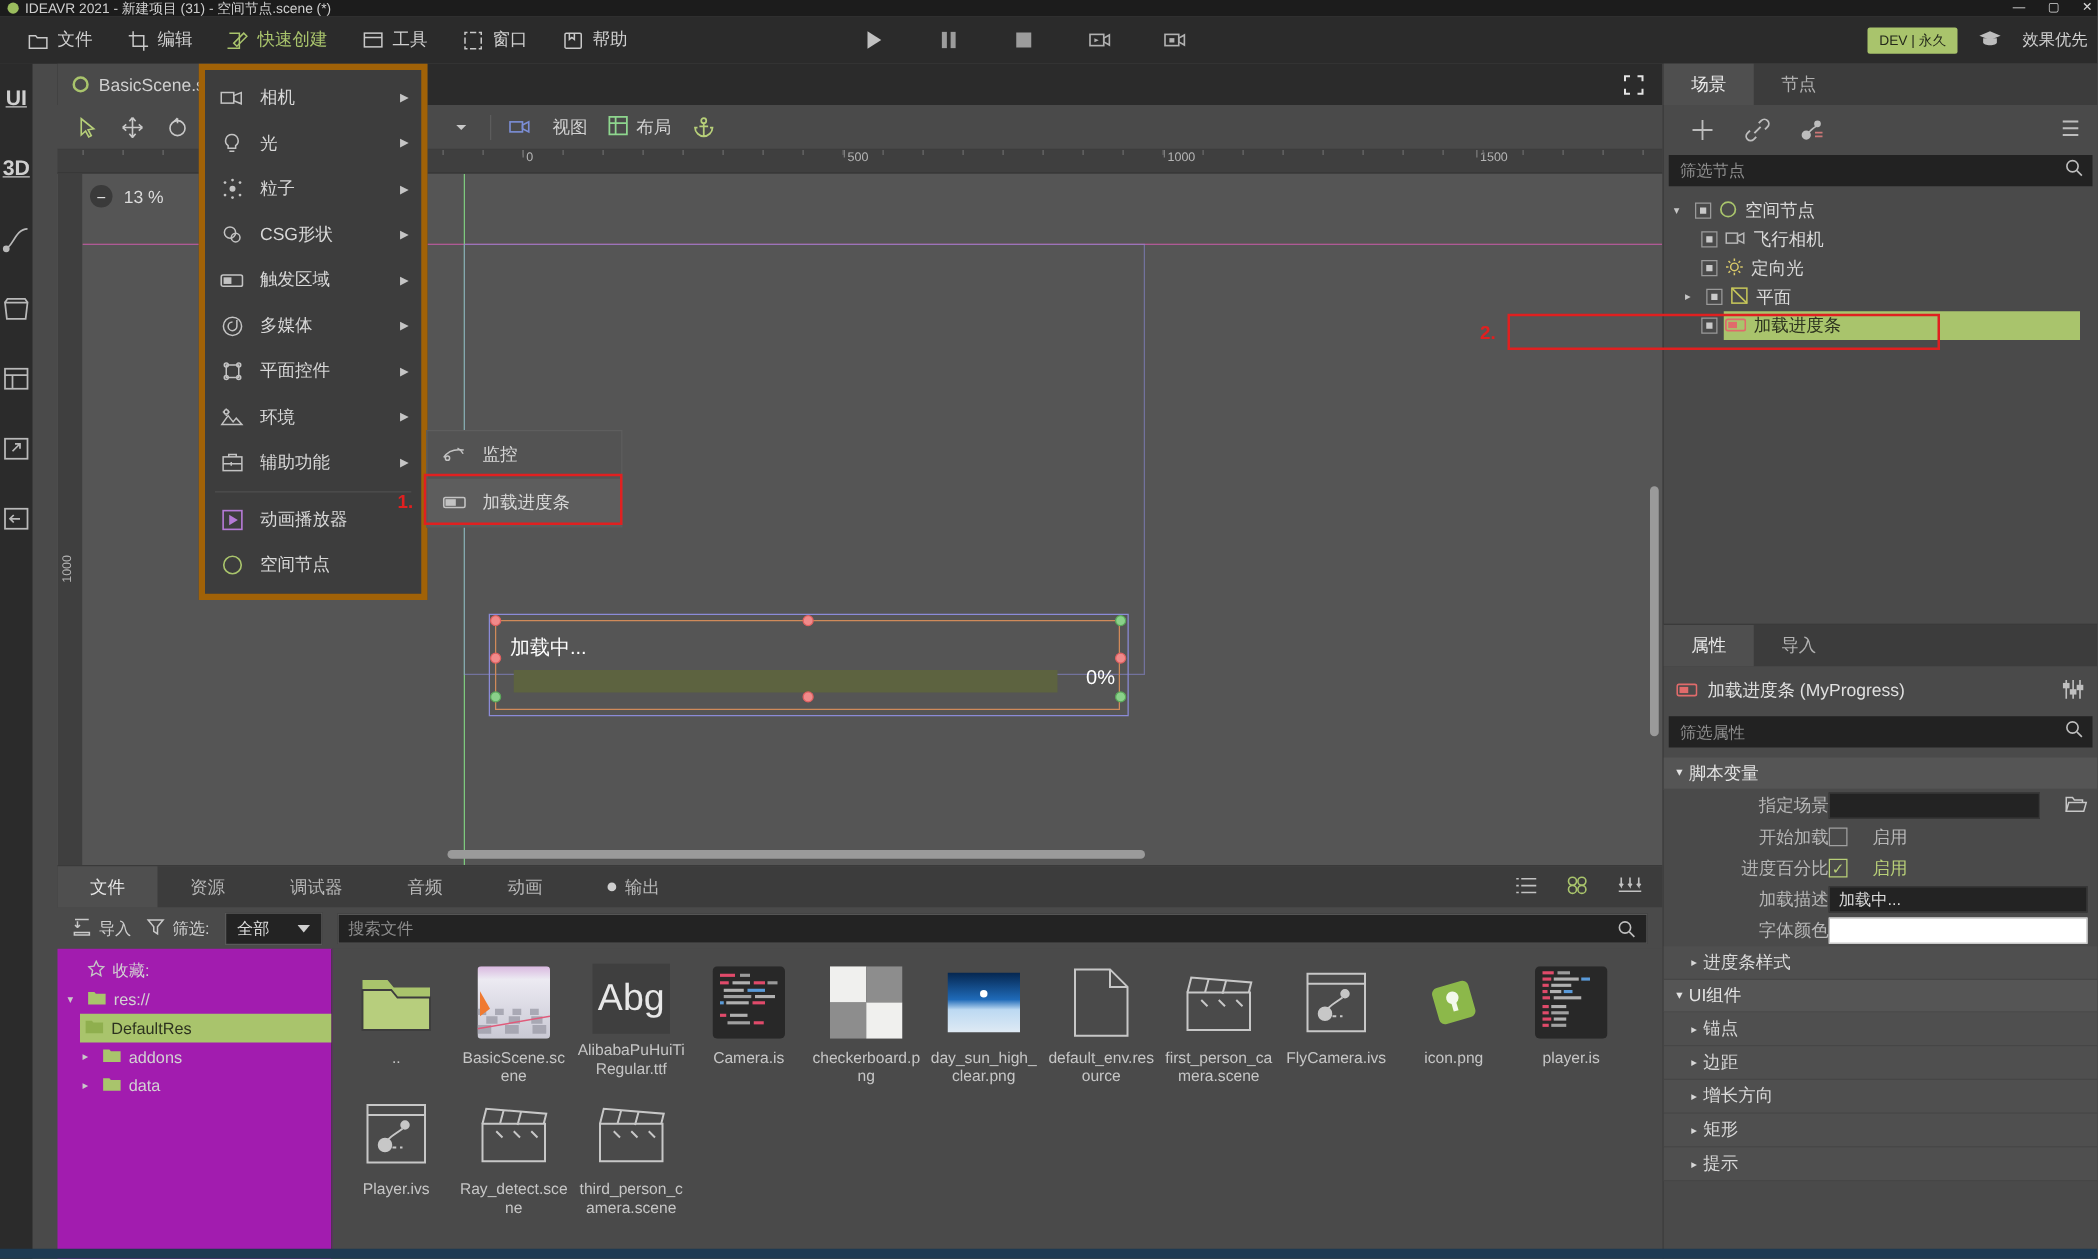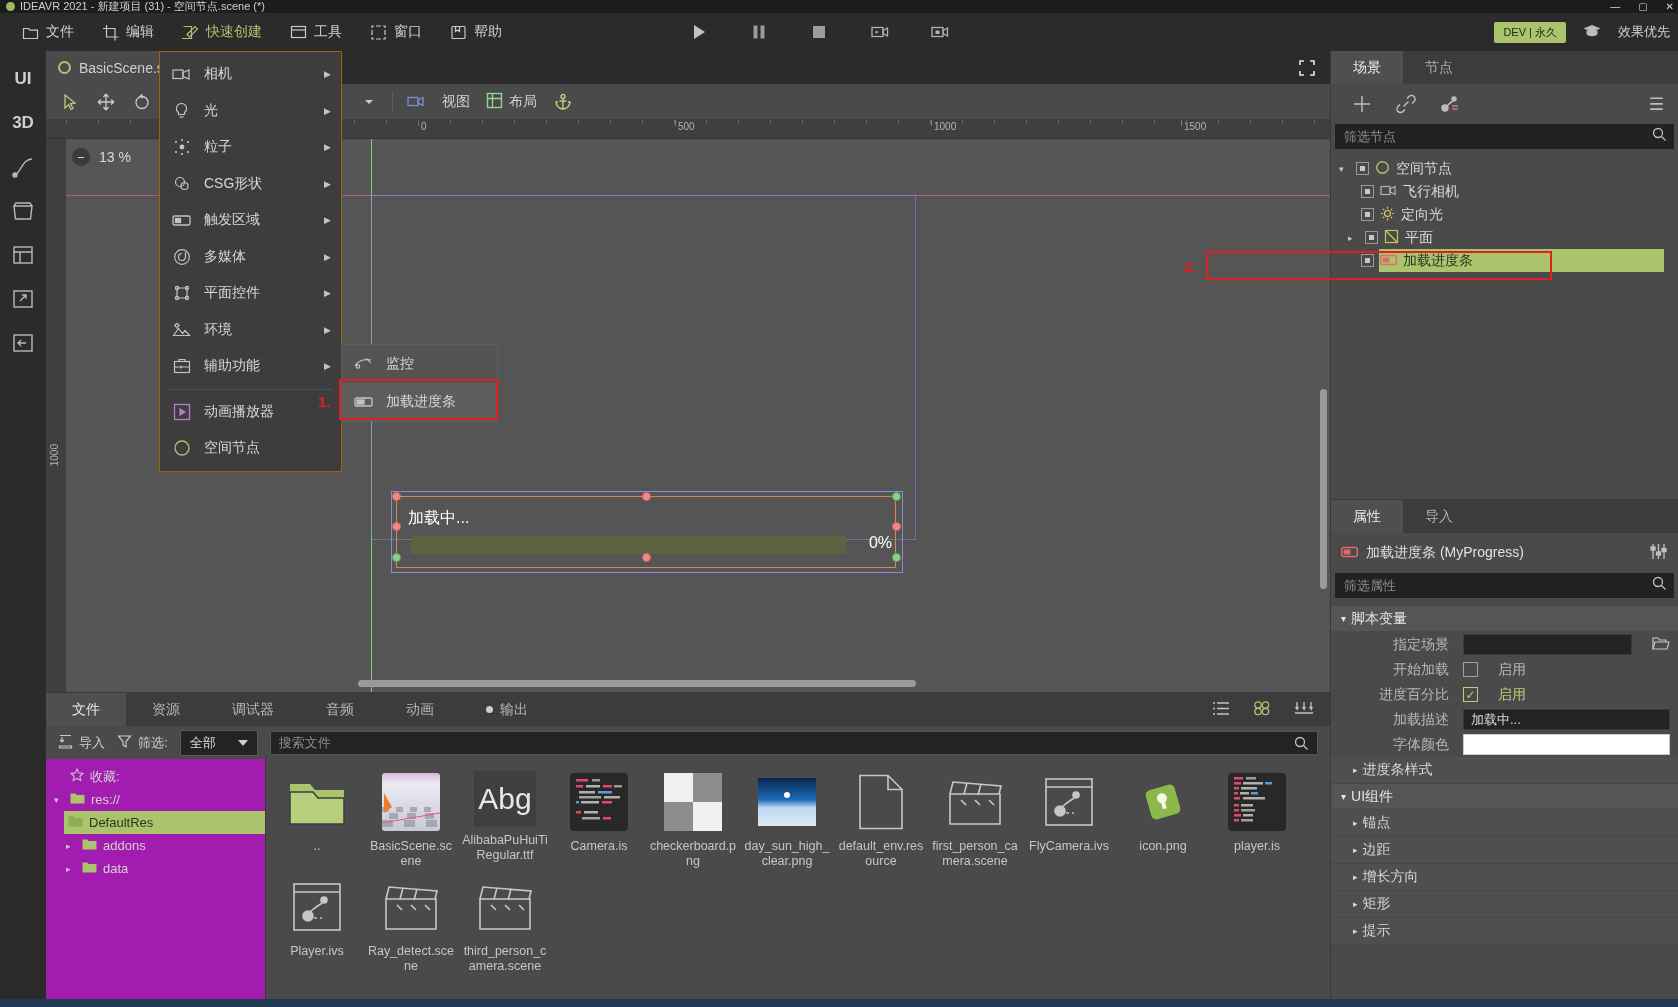--- a/index.html
+++ b/index.html
@@ -17,21 +17,21 @@
   #menubar{height:38px;background:#2b2b2b;display:flex;align-items:center;padding-left:8px;position:relative;}
   .mb-item{display:flex;align-items:center;gap:7px;padding:0 14px;height:38px;color:#cfcfcf;font-size:14px;cursor:default;}
   .mb-item.active{color:#a9c46c;}
   .mb-ico{width:17px;height:17px;display:inline-block;position:relative;}
   #transport{position:absolute;left:690px;top:0;height:38px;display:flex;align-items:center;gap:42px;}
   .tp{width:18px;height:18px;opacity:.85;}
   #mb-right{position:absolute;right:8px;top:0;height:38px;display:flex;align-items:center;gap:16px;}
   .dev-badge{background:#a9c46c;color:#23281a;font-size:11px;padding:3px 9px;border-radius:2px;}
   .right-link{color:#cfcfcf;font-size:13px;}
   
-  #leftrail{position:absolute;left:0;top:51px;width:46px;bottom:0;background:#2b2b2b;display:flex;flex-direction:column;align-items:center;padding-top:8px;gap:4px;}
+  #leftrail{position:absolute;left:0;top:51px;width:26px;bottom:0;background:#2b2b2b;display:flex;flex-direction:column;align-items:center;padding-top:8px;gap:16px;text-decoration:underline;}
   .rail-btn{width:40px;height:40px;display:flex;align-items:center;justify-content:center;color:#cfcfcf;font-size:17px;font-weight:bold;}
   .rail-ico{width:24px;height:24px;}
   
   #center{position:absolute;left:46px;top:51px;right:348px;bottom:0;background:#4a4a4a;}
   #tabstrip{height:33px;background:#2b2b2b;display:flex;align-items:stretch;}
   .sc-tab{background:#4a4a4a;display:flex;align-items:center;gap:8px;padding:0 12px;font-size:14px;color:#d0d0d0;}
   .sc-tab .circ{width:13px;height:13px;border:2px solid #a9c46c;border-radius:50%;}
   .tab-x{display:flex;align-items:center;padding:0 12px;color:#b9b9b9;font-size:17px;}
   .tab-plus{display:flex;align-items:center;padding:0 14px;color:#cfcfcf;font-size:19px;}
   #tabstrip .expand{margin-left:auto;display:flex;align-items:center;padding:0 14px;color:#e3e3e3;}
@@ -85,31 +85,31 @@
   .sq i{width:5px;height:5px;background:#c9c9c9;display:block;}
   .arw{width:11px;font-size:9px;color:#c6c6c6;flex:0 0 auto;}
   #sel-node-hl{position:absolute;left:18px;right:6px;top:0;bottom:0;background:#a9c46c;z-index:0;}
   
   #props{position:absolute;left:0;right:0;top:448px;bottom:0;border-top:1px solid #3a3a3a;background:#4a4a4a;}
   #propheader{height:40px;display:flex;align-items:center;gap:8px;padding:0 10px;font-size:14px;color:#e0e0e0;}
   #propheader .tweak{margin-left:auto;color:#c0c0c0;}
   .section{height:26px;background:#555555;display:flex;align-items:center;gap:5px;padding-left:10px;font-size:14px;color:#e4e4e4;border-bottom:1px solid #4a4a4a;}
   .subsection{height:27px;background:#4f4f4f;display:flex;align-items:center;gap:5px;padding-left:22px;font-size:14px;color:#d8d8d8;border-bottom:1px solid #464646;}
   .prow{height:25px;display:flex;align-items:center;font-size:14px;}
-  .plabel{width:132px;text-align:right;padding-right:14px;color:#b6b6b6;}
+  .plabel{width:132px;text-align:right;color:#b6b6b6;}
   .pval{flex:1;display:flex;align-items:center;gap:20px;padding-right:8px;}
   .pfield{flex:1;height:21px;background:#232323;border:1px solid #3a3a3a;display:flex;align-items:center;padding:0 7px;color:#dcdcdc;font-size:13px;}
   .pfield.white{background:#ffffff;border:1px solid #c9c9c9;}
   .pfolder{width:18px;color:#c7c7c7;}
   .cbx{width:15px;height:15px;border:1px solid #a0a0a0;display:inline-flex;align-items:center;justify-content:center;}
   .cbx.on{border-color:#b9d078;color:#b9d078;font-size:12px;line-height:1;}
   .cblabel{color:#b8b8b8;}
   .cblabel.on{color:#b9d078;}
   
-  #menu{position:absolute;left:159px;top:51px;width:183px;background:#3d3d3d;border:1px solid #a16207;z-index:40;padding:4px 0;}
+  #menu{position:absolute;left:159px;top:51px;width:183px;background:#3d3d3d;border:5px solid #a16207;z-index:40;padding:4px 0;}
   .mrow{height:36.5px;display:flex;align-items:center;gap:13px;padding:0 12px;color:#d8d8d8;font-size:14px;position:relative;}
   .mrow .caret{position:absolute;right:10px;font-size:9px;color:#c5c5c5;}
   .msep{height:1px;background:#4f4f4f;margin:4px 8px;}
   .micon{width:19px;height:19px;display:flex;align-items:center;justify-content:center;color:#c3c3c3;}
   #submenu{position:absolute;left:341px;top:344px;width:157px;background:#535353;border:1px solid #5e5e5e;z-index:41;}
   #submenu .mrow{height:38px;}
   #submenu .mrow.hl{background:#5d5d5d;}
   .redbox{position:absolute;border:2px solid #e02020;z-index:50;pointer-events:none;}
   .rednum{position:absolute;color:#e02020;font-size:15px;font-weight:bold;z-index:51;}
   

